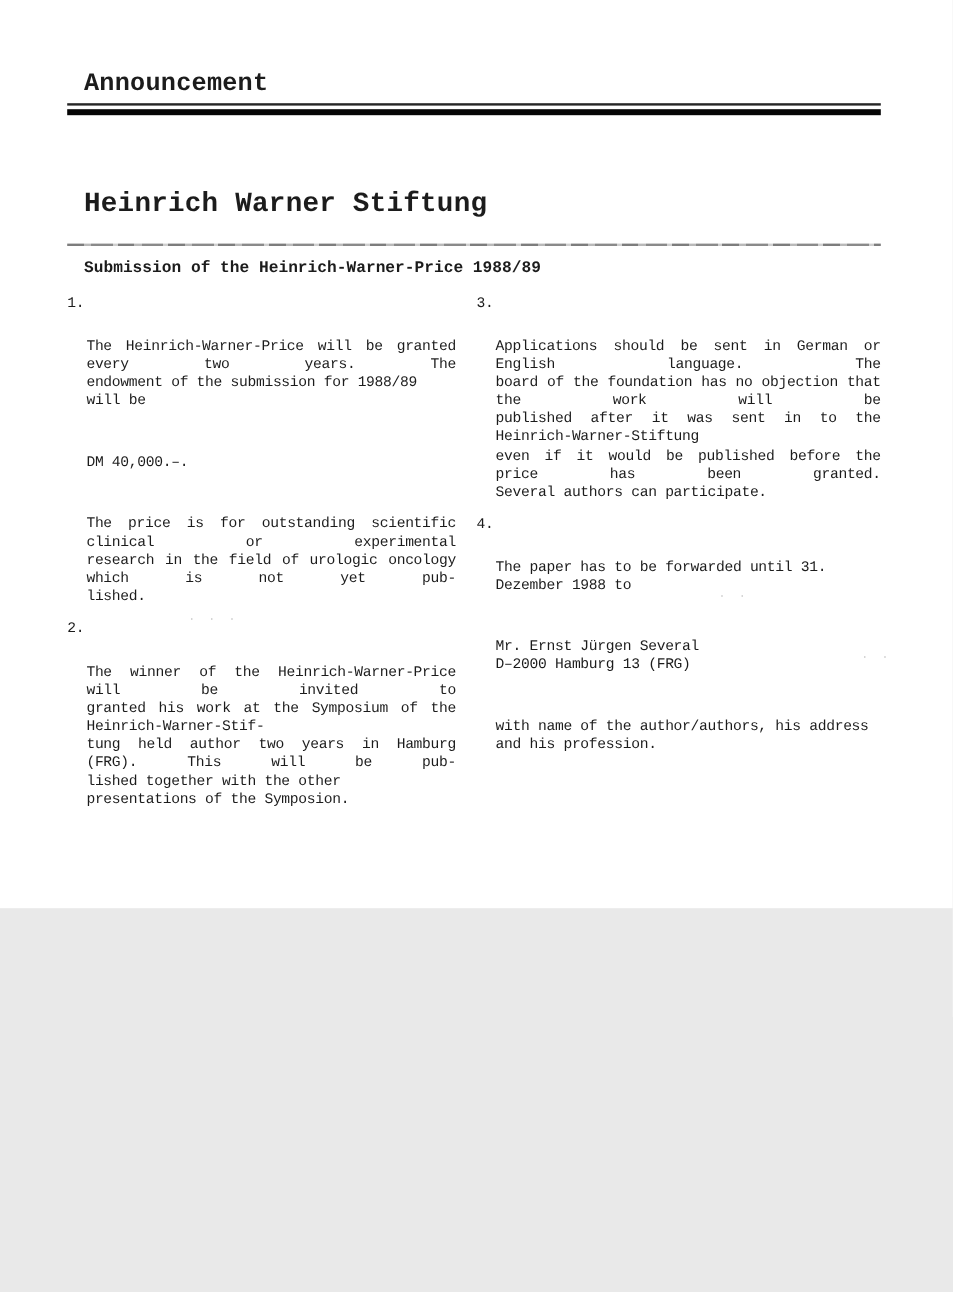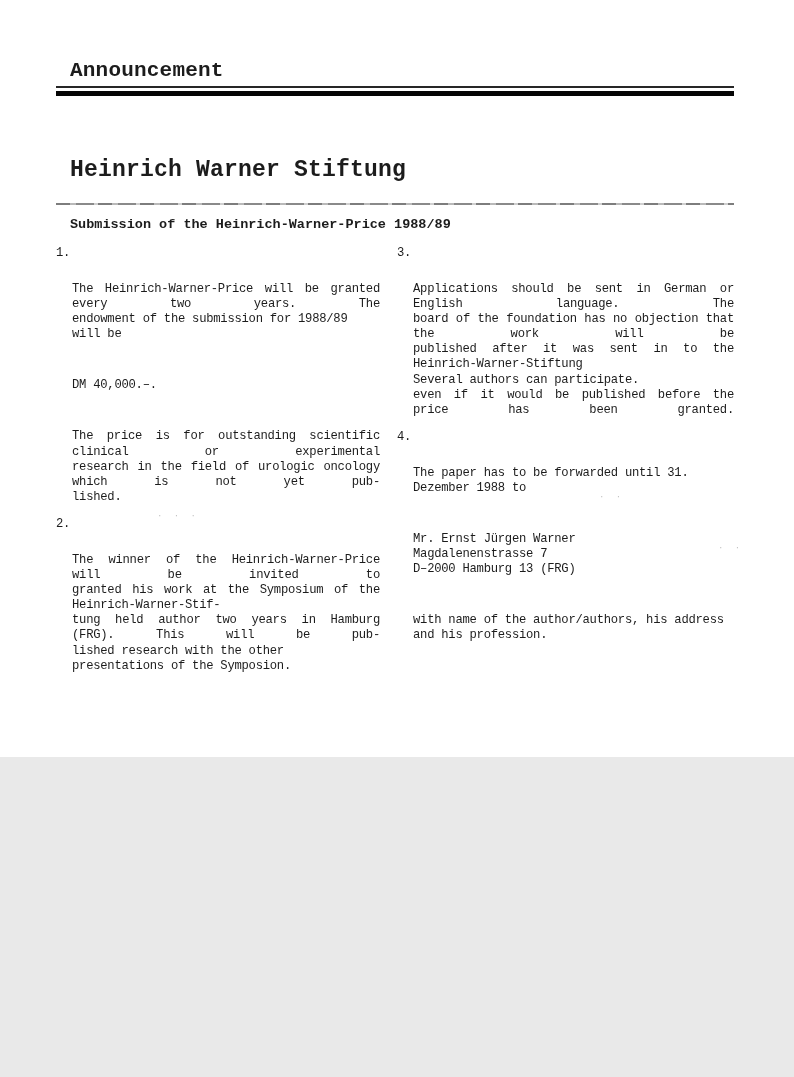--- a/index.html
+++ b/index.html
@@ -85,47 +85,46 @@
           </div>
         </div>
       </div>
       <div class="item">
         <span class="num">2.</span>
         <div class="ibody">
           <div class="para">
             <div class="line j">The winner of the Heinrich-Warner-Price will be invited to</div>
             <div class="line j">granted his work at the Symposium of the Heinrich-Warner-Stif-</div>
             <div class="line j">tung held author two years in Hamburg (FRG). This will be pub-</div>
-            <div class="line">lished research with the other presentations of the Symposion.</div>
+            <div class="line">lished together with the other presentations of the Symposion.</div>
           </div>
         </div>
       </div>
     </div>
   <div class="col col-right" id="col-right">
       <div class="item">
         <span class="num">3.</span>
         <div class="ibody">
           <div class="para">
             <div class="line j">Applications should be sent in German or English language. The</div>
             <div class="line j">board of the foundation has no objection that the work will be</div>
             <div class="line j">published after it was sent in to the Heinrich-Warner-Stiftung</div>
+            <div class="line j">even if it would be published before the price has been granted.</div>
             <div class="line">Several authors can participate.</div>
-            <div class="line j">even if it would be published before the price has been granted.</div>
           </div>
         </div>
       </div>
       <div class="item">
         <span class="num">4.</span>
         <div class="ibody">
           <div class="para">
             <div class="line">The paper has to be forwarded until 31. Dezember 1988 to</div>
           </div>
           <div class="para">
-            <div class="line">Mr. Ernst Jürgen Warner</div>
-            <div class="line">Magdalenenstrasse 7</div>
+            <div class="line">Mr. Ernst Jürgen Several</div>
             <div class="line">D–2000 Hamburg 13 (FRG)</div>
           </div>
           <div class="para">
             <div class="line">with name of the author/authors, his address and his profession.</div>
           </div>
         </div>
       </div>
     </div>
 
   <div class="speck" style="left:157px; top:511px;">· · ·</div>

